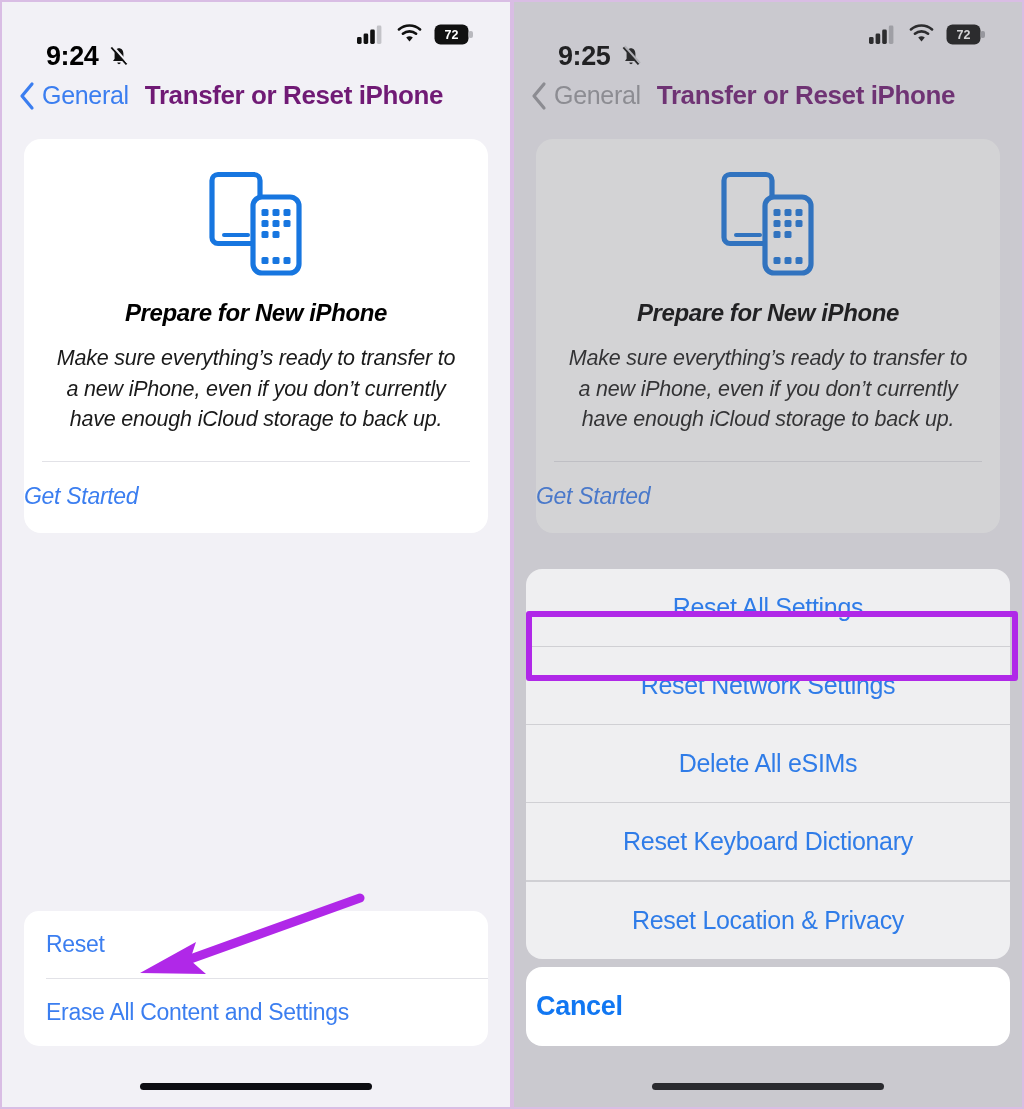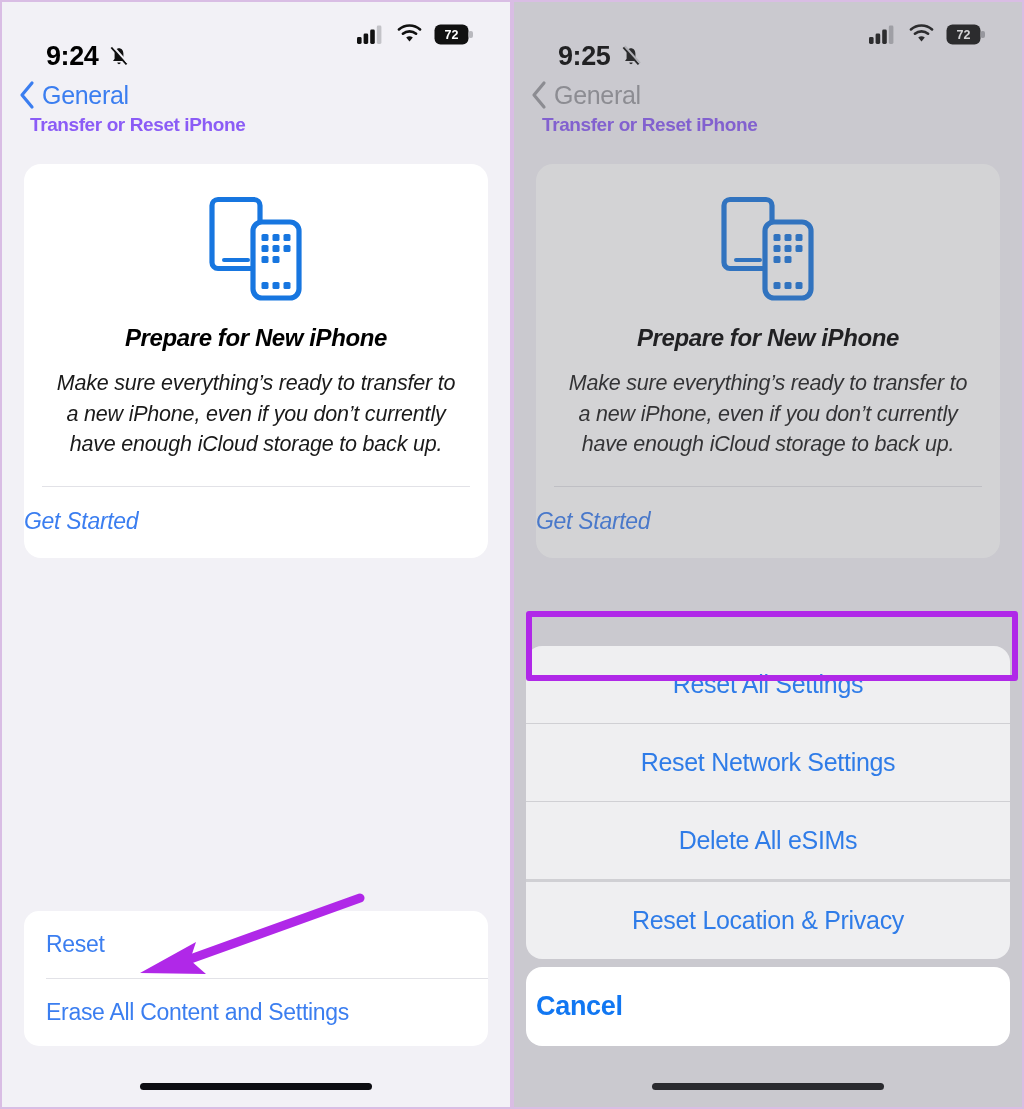--- a/index.html
+++ b/index.html
@@ -37,35 +37,34 @@
   .sb-time {
     font-size:27px; font-weight:700; color:#000;
     letter-spacing:-0.4px;
   }
   .bell-icon { display:block; }
   .sb-right { display:flex; align-items:center; gap:11px; }
   .signal-icon, .wifi-icon, .battery-icon { display:block; }
 
   
   .navbar {
-    display:flex; 
+    display:flex; align-items:center;
     padding:14px 0 18px 16px;
     gap:4px;
-    flex-direction:column;
   }
   .nav-back {
     display:flex; align-items:center; gap:6px;
     cursor:pointer;
   }
   .chev { display:block; }
   .nav-back-label {
     font-size:25px; color:#3b7ef0; letter-spacing:-0.3px;
   }
   .nav-title {
-    font-size:19px; font-weight:700; color:#8b5cf6; letter-spacing:-0.4px;
+    font-size:26px; font-weight:700; color:#701a75; letter-spacing:-0.4px;
     margin-left:12px;
   }
 
   
   .card {
     margin:10px 22px 0 22px;
     background:#ffffff;
     border-radius:17px;
     overflow:hidden;
     font-style:italic;
@@ -374,20 +373,21 @@
     <div class="ghost-reset">Reset</div>
 
     <div class="action-sheet">
       <div class="sheet-group">
         <div class="sheet-item">Reset All Settings</div>
         <div class="sheet-sep"></div>
         <div class="sheet-item">Reset Network Settings</div>
         <div class="sheet-sep"></div>
         <div class="sheet-item">Delete All eSIMs</div>
         <div class="sheet-sep"></div>
+        <div class="sheet-item">Reset Keyboard Dictionary</div>
         <div class="sheet-sep"></div>
         <div class="sheet-sep"></div>
         <div class="sheet-item">Reset Location &amp; Privacy</div>
       </div>
       <div class="sheet-cancel">Cancel</div>
     </div>
 
     <div class="home-indicator"></div>
   </div>
 

